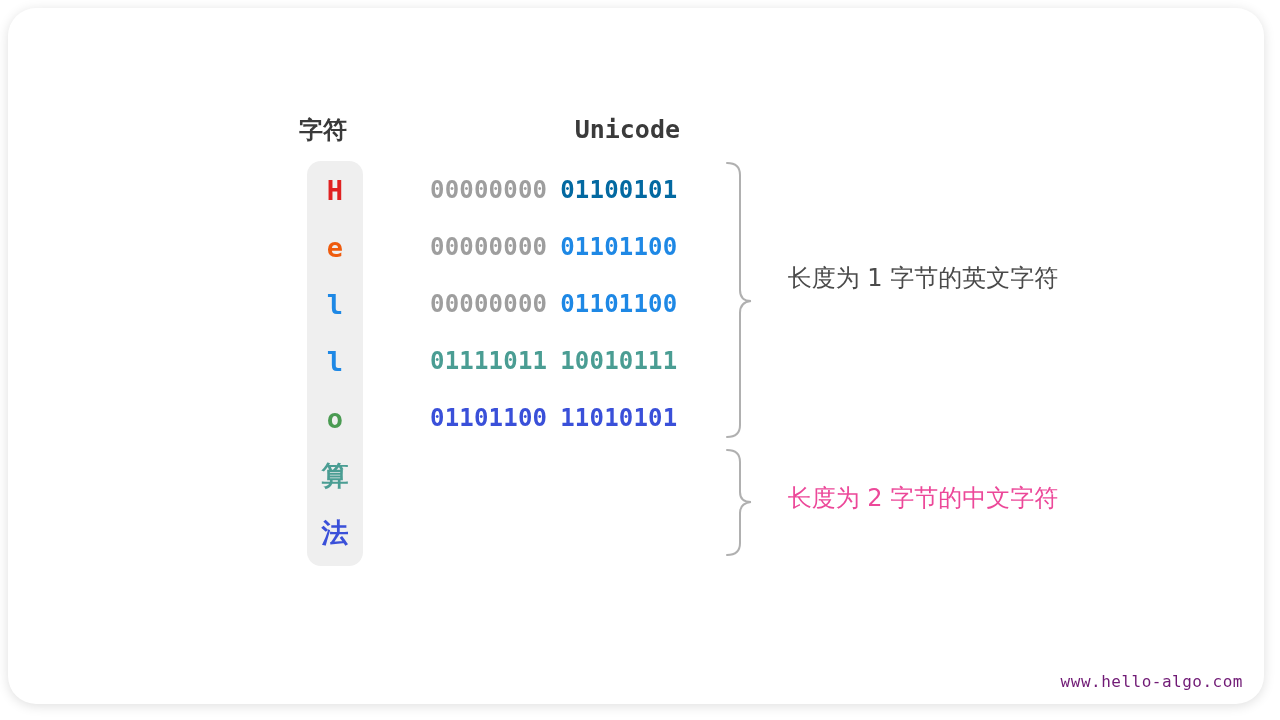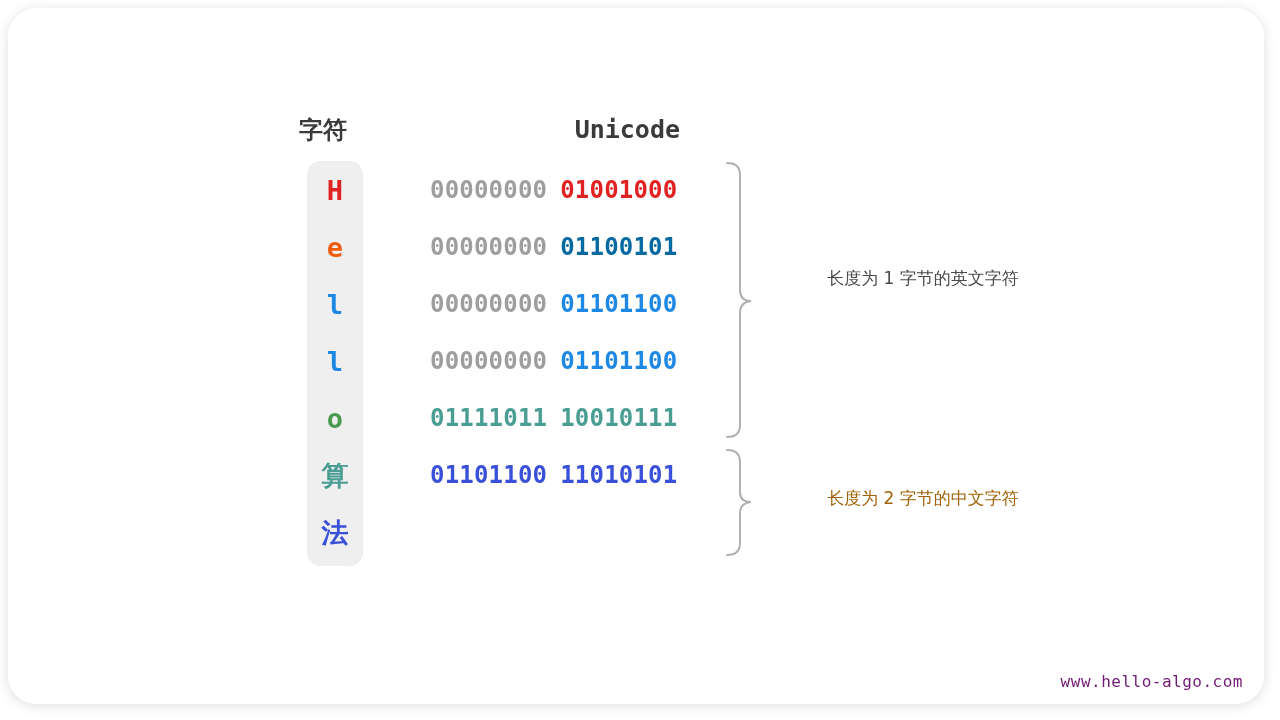--- a/index.html
+++ b/index.html
@@ -92,21 +92,21 @@
   }
   .brace-path {
     fill: none;
     stroke-width: 2;
     stroke-linecap: round;
   }
   .annotation {
     position: absolute;
     width: 320px;
     text-align: center;
-    font-size: 17px;
+    font-size: 24px;
     color: #4a4a4a;
   }
   .annotation .line1 {
     height: 32px;
     line-height: 32px;
   }
   .annotation .line2 {
     margin-top: 9px;
     height: 30px;
     line-height: 30px;
@@ -140,23 +140,20 @@
   <div class="cell" style="color: rgb(239, 91, 13);">e</div>
   <div class="cell" style="color: rgb(30, 136, 229);">l</div>
   <div class="cell" style="color: rgb(30, 136, 229);">l</div>
   <div class="cell" style="color: rgb(74, 155, 82);">o</div>
   <div class="cell" style="color: rgb(74, 157, 147);">算</div>
   <div class="cell" style="color: rgb(58, 80, 217);">法</div>
 </div>
 
 <div class="bin-col">
   <div class="cell">
-    <span class="b1" style="color: rgb(158, 158, 158);">00000000</span><span class="b2" style="color: rgb(224, 34, 34);">01001000</span>
-  </div>
-  <div class="cell">
     <span class="b1" style="color: rgb(158, 158, 158);">00000000</span><span class="b2" style="color: #0369a1;">01100101</span>
   </div>
   <div class="cell">
     <span class="b1" style="color: rgb(158, 158, 158);">00000000</span><span class="b2" style="color: rgb(30, 136, 229);">01101100</span>
   </div>
   <div class="cell">
     <span class="b1" style="color: rgb(158, 158, 158);">00000000</span><span class="b2" style="color: rgb(30, 136, 229);">01101100</span>
   </div>
   <div class="cell">
     <span class="b1" style="color: rgb(74, 157, 147);">01111011</span><span class="b2" style="color: rgb(74, 157, 147);">10010111</span>
@@ -172,16 +169,16 @@
 
 <svg class="brace-svg" style="top:440px" width="50" height="125" viewBox="0 0 50 125">
   <path class="brace-path" d="M12,10 Q25,10 25,22 L25,52 Q25,62 36,62 Q25,63 25,73 L25,103 Q25,115 12,115" style="stroke: rgb(176, 176, 176);"></path>
 </svg>
 
 <div class="annotation anno-1">
   <div class="line1" style="color: rgb(74, 74, 74);">长度为 1 字节的英文字符</div>
 </div>
 
 <div class="annotation anno-2">
-  <div class="line1" style="color: #a16207;">长度为 2 字节的中文字符</div>
+  <div class="line1" style="color: #ec4899;">长度为 2 字节的中文字符</div>
 </div>
 
 <div class="watermark" style="color: #701a75;">www.hello-algo.com</div>
 
 </body></html>

